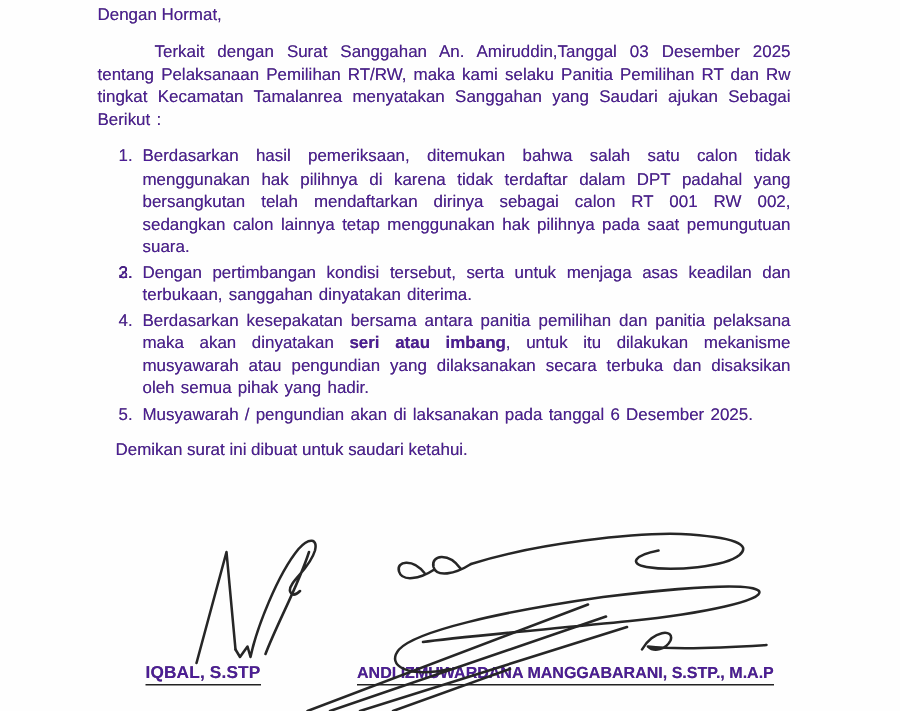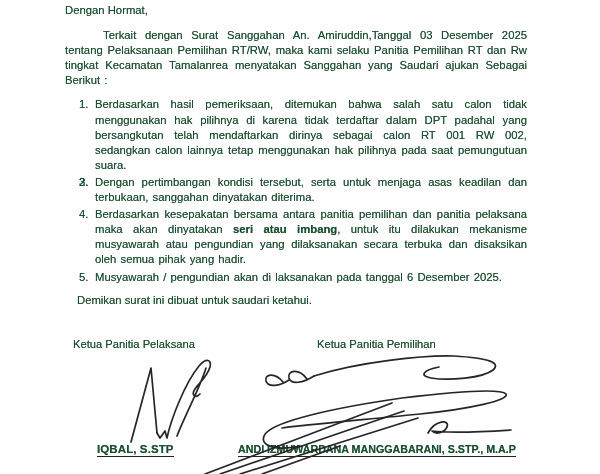--- a/index.html
+++ b/index.html
@@ -2,21 +2,21 @@
 <html><head>
 <meta charset="utf-8">
 <style>
   html,body{margin:0;padding:0;background:#e9e9e9;}
   .page{
     position:relative;
     width:600px;height:474px;
     background:#fefefe;
     overflow:hidden;
     font-family:"Liberation Sans", sans-serif;
-    color:#14532d;
+    color:#4c1d95;
     -webkit-font-smoothing:antialiased;
   }
   .page *{text-shadow:0 0 .4px rgba(20,20,20,.6);}
   .content{
     position:absolute;left:65px;top:3px;width:462px;
     font-size:11.3px;line-height:15.1px;
   }
   .salutation{margin:0 0 10px 0;}
   .opening{
     margin:0;text-align:justify;text-indent:38px;
@@ -86,22 +86,20 @@
         <span class="item-number">5.</span>
         <span>Musyawarah / pengundian akan di laksanakan pada tanggal 6 Desember 2025.</span>
       </div>
 
     </div>
 
     <p class="closing">Demikan surat ini dibuat untuk saudari ketahui.</p>
 
   </div>
 
-  <div class="sig-title left">Ketua Panitia Pelaksana</div>
-  <div class="sig-title right">Ketua Panitia Pemilihan</div>
 
   <div class="sig-name left">IQBAL, S.STP</div>
   <div class="sig-name right">ANDI IZMUWARDANA MANGGABARANI, S.STP., M.A.P</div>
 
   <svg class="sig-overlay" viewBox="0 0 600 474">
 
     <g>
       <path d="M131 442 L151 368 L157 433"></path>
       <path d="M157 433 l3 5 l5 -7 l2 7 C171 419 185 383 199 366 C206 358 212 359 210 367 C207 377 199 383 195 389 C191 395 195 399 200 394 M206 368 C199 390 185 415 177 436"></path>
     </g>

